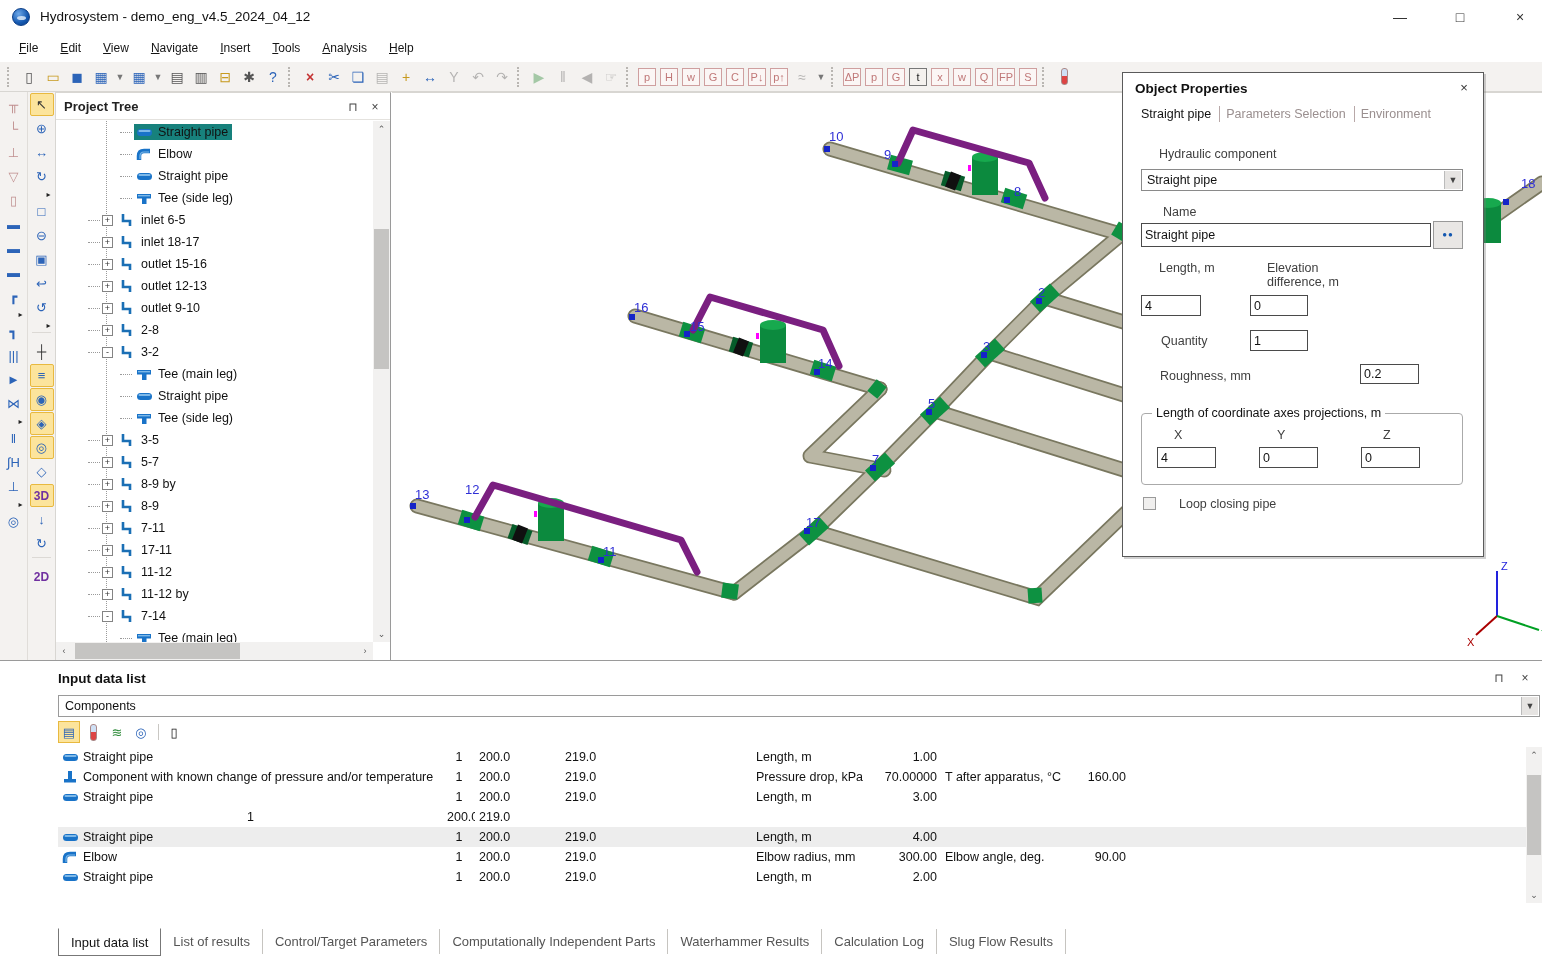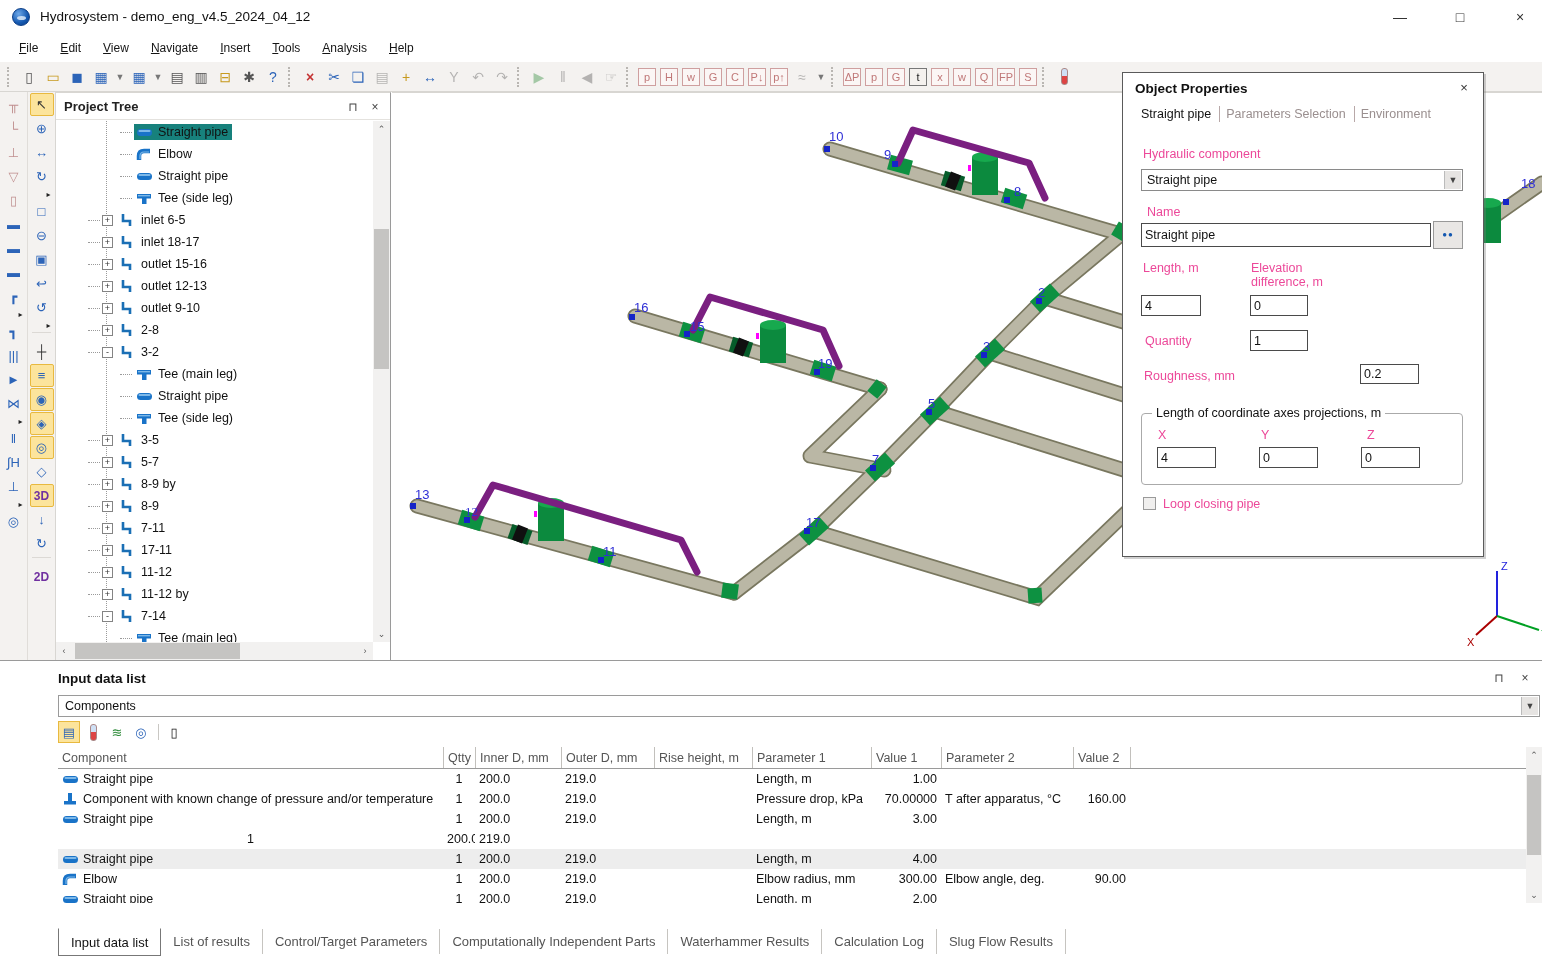--- a/index.html
+++ b/index.html
@@ -76,21 +76,21 @@
   
   #objpanel { position:absolute; left:1122px; top:72px; width:362px; height:485px; background:#fff;
     border:1px solid #5a5a5a; box-shadow:2px 2px 0 rgba(120,120,120,.35); z-index:30; }
   #op-title { position:absolute; left:12px; top:8px; font-weight:bold; font-size:13.5px; }
   #op-close { position:absolute; right:10px; top:6px; width:18px; height:18px; text-align:center;
     line-height:18px; font-size:13px; color:#333; }
   #op-tabs { position:absolute; left:12px; top:32px; display:flex; align-items:center; }
   .op-tab { font-size:12.5px; color:#9a8f8f; padding:2px 8px 2px 6px; }
   .op-tab.active { color:#111; }
   .op-tabsep { width:1px; height:16px; background:#b8a8a8; }
-  .op-label { position:absolute; font-size:12.5px; color:#ec4899; }
+  .op-label { position:absolute; font-size:12.5px; color:#404040;margin-left:16px; }
   .op-input { position:absolute; border:1px solid #4a4a4a; font-size:12.5px; padding:2px 3px;
     font-family:"Liberation Sans",sans-serif; background:#fff; color:#111; }
   #op-combo { position:absolute; left:18px; top:96px; width:322px; height:22px; border:1px solid #8a8a8a; background:#fff; }
   #op-combo .val { position:absolute; left:5px; top:3px; font-size:12.5px; }
   .ddbtn { position:absolute; right:1px; top:1px; bottom:1px; width:17px; background:#e6e4e2;
     border-left:1px solid #bbb; text-align:center; color:#444; font-size:9px; line-height:18px; }
   #op-find { position:absolute; left:310px; top:148px; width:30px; height:28px; background:#e9e7e5;
     border:1px solid #999; color:#1458b0; font-size:8px; text-align:center; line-height:26px; letter-spacing:1px; }
   #op-group { position:absolute; left:18px; top:340px; width:322px; height:72px; border:1px solid #aaa; border-radius:4px; }
   #op-group-title { position:absolute; left:10px; top:-8px; background:#fff; padding:0 4px; font-size:12.5px; }
@@ -652,31 +652,31 @@
     <div class="nodelabel" style="left: 492px; top: 54px;">9</div>
     <div class="nodesq" style="left: 500px; top: 68px;"></div>
     <div class="nodelabel" style="left: 622px; top: 91px;">8</div>
     <div class="nodesq" style="left: 612px; top: 104px;"></div>
     <div class="nodelabel" style="left: 1129px; top: 83px;">18</div>
     <div class="nodesq" style="left: 1111px; top: 106px;"></div>
     <div class="nodelabel" style="left: 242px; top: 207px;">16</div>
     <div class="nodesq" style="left: 237px; top: 221px;"></div>
     <div class="nodelabel" style="left: 298px; top: 226px;">15</div>
     <div class="nodesq" style="left: 292px; top: 238px;"></div>
-    <div class="nodelabel" style="left: 426px; top: 263px;">19</div>
+    <div class="nodelabel" style="left: 426px; top: 263px;">14</div>
     <div class="nodesq" style="left: 422px; top: 276px;"></div>
     <div class="nodelabel" style="left: 646px; top: 192px;">2</div>
     <div class="nodesq" style="left: 644px; top: 205px;"></div>
     <div class="nodelabel" style="left: 591px; top: 246px;">3</div>
     <div class="nodesq" style="left: 589px; top: 259px;"></div>
     <div class="nodelabel" style="left: 536px; top: 303px;">5</div>
     <div class="nodesq" style="left: 534px; top: 316px;"></div>
     <div class="nodelabel" style="left: 23px; top: 394px;">13</div>
     <div class="nodesq" style="left: 18px; top: 410px;"></div>
-    <div class="nodelabel" style="left: 73px; top: 411px; font-family: Liberation Serif, serif;">12</div>
+    <div class="nodelabel" style="left: 73px; top: 389px;">12</div>
     <div class="nodesq" style="left: 72px; top: 424px;"></div>
     <div class="nodelabel" style="left: 211px; top: 451px;">11</div>
     <div class="nodesq" style="left: 206px; top: 464px;"></div>
     <div class="nodelabel" style="left: 414px; top: 422px;">17</div>
     <div class="nodesq" style="left: 412px; top: 435px;"></div>
     <div class="nodelabel" style="left: 480px; top: 359px;">7</div>
     <div class="nodesq" style="left: 478px; top: 372px;"></div>
   </div>
 
 <div id="objpanel">
@@ -740,32 +740,20 @@
       <div class="idli">
         <span class="i-thermo"></span>
       </div>
       <div class="idli c-green">≋</div>
       <div class="idli c-blue">◎</div>
       <div class="idlsep"></div>
       <div class="idli pink">▯</div>
     </div>
 
   <div id="idl-table">
-    <div class="thr" id="idl-thead">
-        <div>Component</div>
-        <div>Qtty</div>
-        <div>Inner D, mm</div>
-        <div>Outer D, mm</div>
-        <div>Rise height, m</div>
-        <div>Parameter 1</div>
-        <div>Value 1</div>
-        <div>Parameter 2</div>
-        <div>Value 2</div>
-        <div></div>
-      </div>
     <div id="idl-tbody">
         <div class="tdr">
           <div>
             <div class="rowico">
               <svg width="17" height="13" viewBox="0 0 17 13">
                 <rect x="1" y="3" width="15" height="7" rx="3.5" fill="#1973c8"></rect>
                 <rect x="2.5" y="4" width="12" height="2" rx="1" fill="#7db8e8"></rect>
               </svg>
             </div>
             <span>Straight pipe</span>

